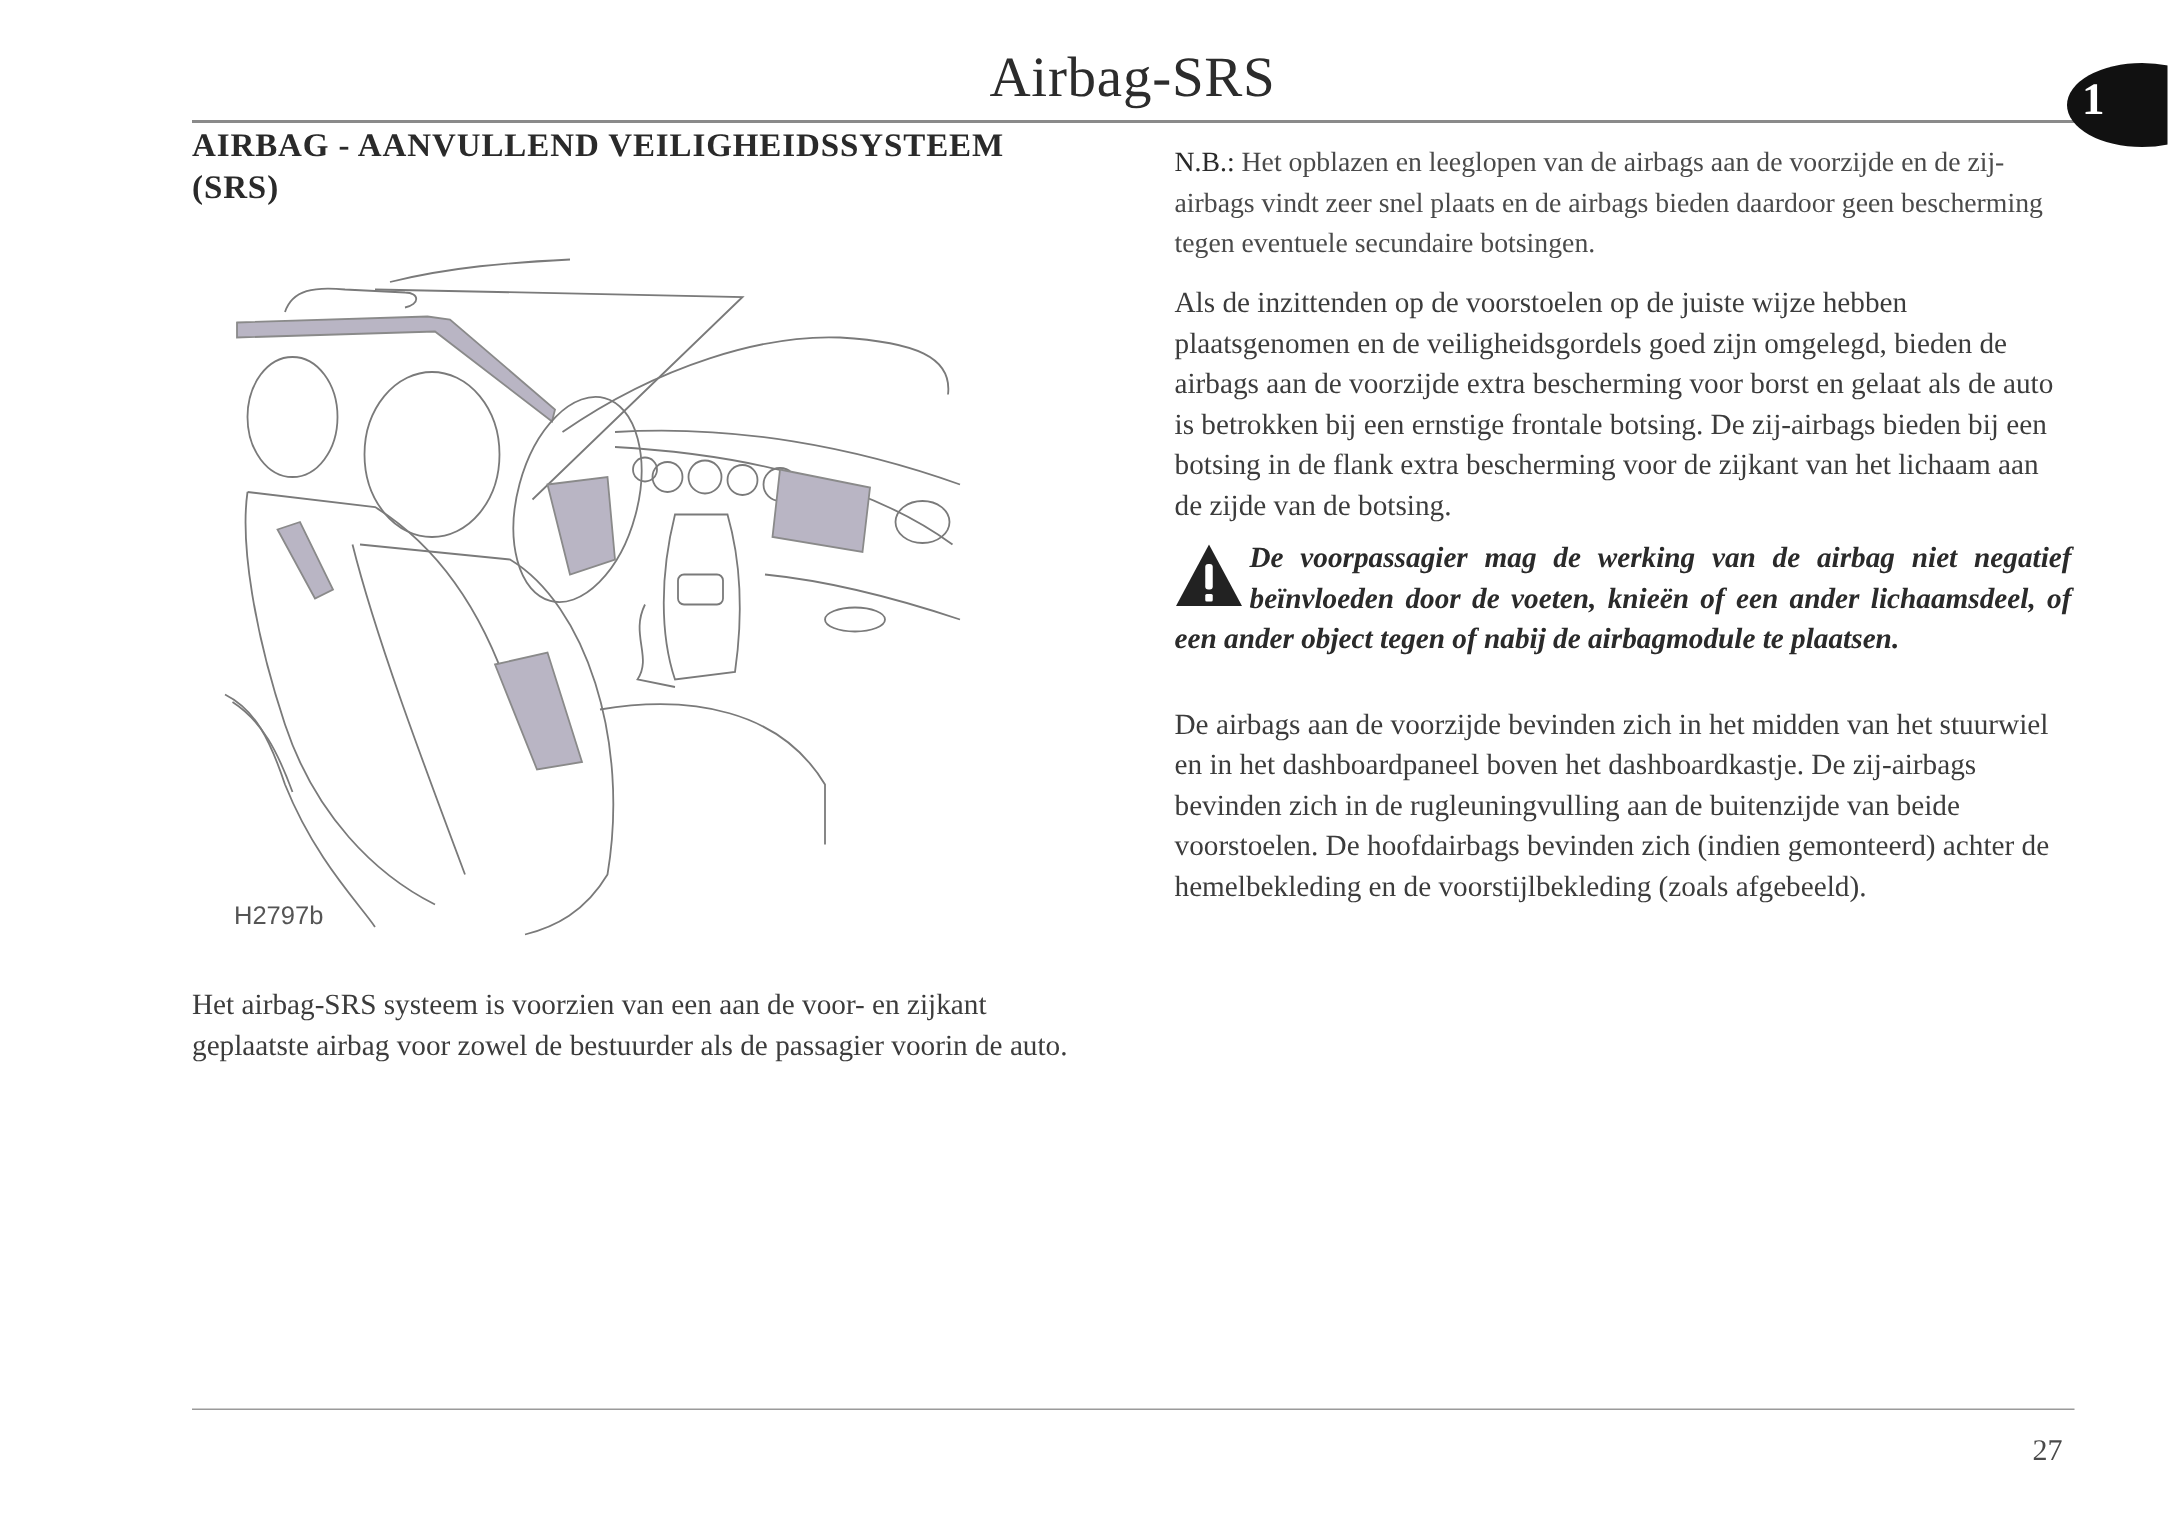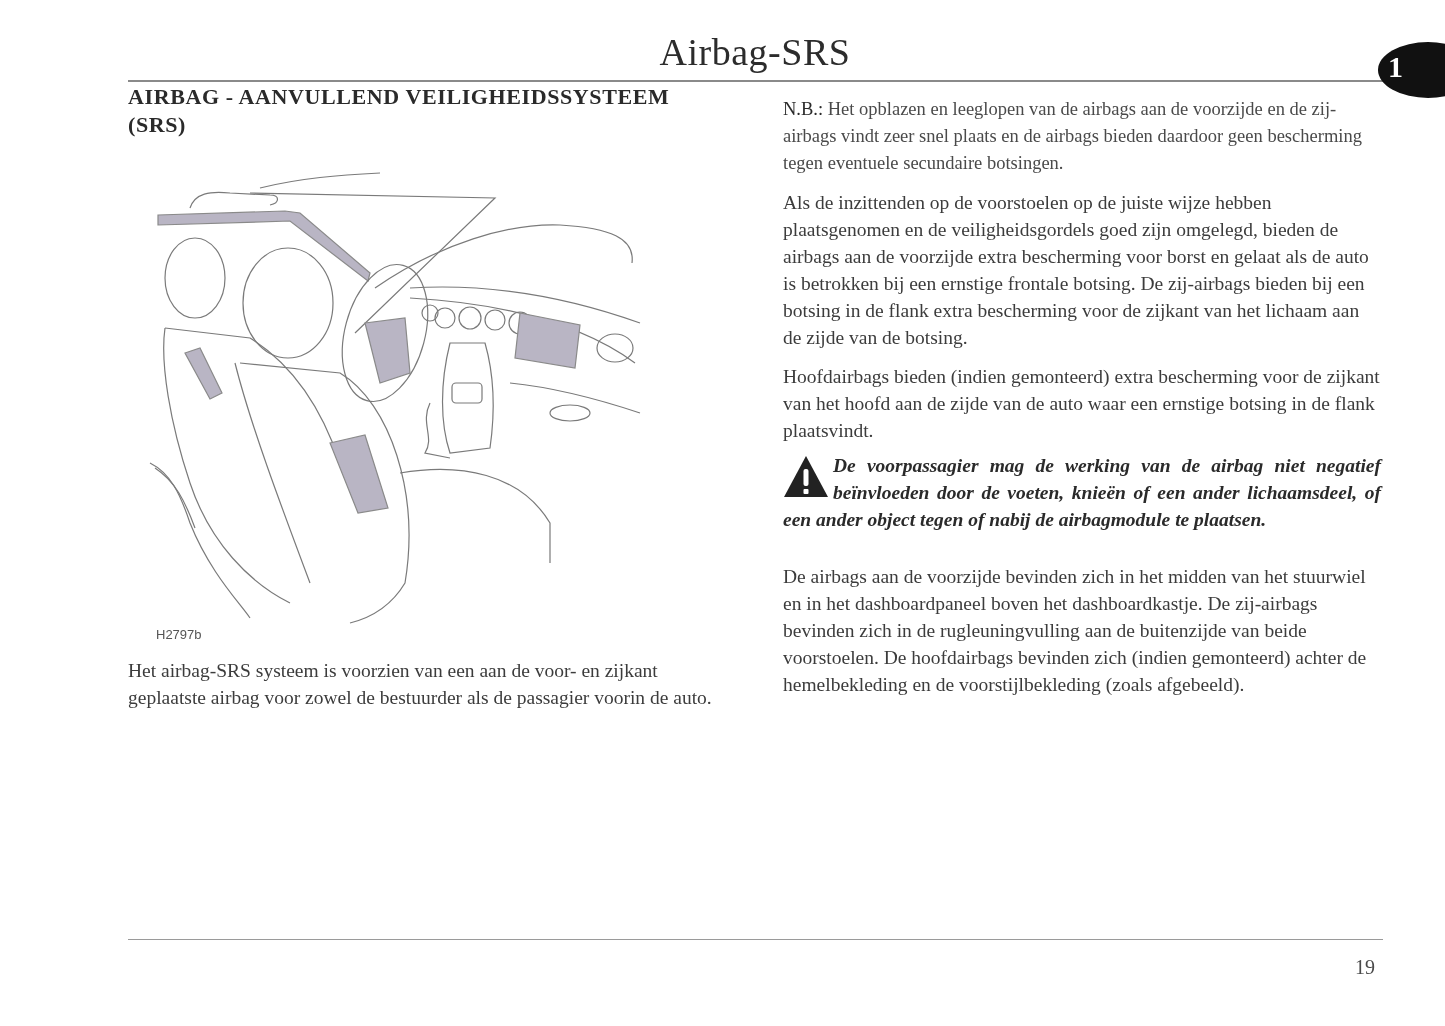--- a/index.html
+++ b/index.html
@@ -13,21 +13,21 @@
   .col-left { position: absolute; left: 128px; top: 83px; width: 592px; }
   .col-right { position: absolute; left: 783px; top: 96px; width: 598px; }
 
   .section-heading { font-size: 22px; letter-spacing: 0.6px; line-height: 28px; color: #2a2a2a; margin: 0 0 16px 0; text-transform: none; }
 
   .warning { position: relative; font-style: italic; font-weight: bold; font-size: 19.5px; line-height: 27px; color: #2a2a2a; text-align: justify; margin: 0; }
   .warning .warn-icon { float: left; width: 46px; height: 44px; margin: 2px 4px 0 0; }
 
   .illustration { position: relative; width: 580px; height: 480px; margin: 24px 0 0 12px; }
   .illustration svg { position: absolute; left: 0; top: 0; }
-  .fig-label { position: absolute; left: 16px; top: 438px; font-family: "Liberation Sans", "DejaVu Sans", sans-serif; font-size: 13px; color: #555; margin-top: 26px; }
+  .fig-label { position: absolute; left: 16px; top: 438px; font-family: "Liberation Sans", "DejaVu Sans", sans-serif; font-size: 17px; color: #555; }
 
   .body-text { font-size: 19.5px; line-height: 27px; color: #3c3c3c; margin: 0; }
   .left-body { margin-top: 14px; }
 
   .nb { font-size: 18.5px; line-height: 27px; color: #4a4a4a; margin: 0 0 8px 0; }
   .nb .nb-label { font-weight: normal; color: #2a2a2a; }
   .para { margin-bottom: 8px; margin-top: 12px; }
   .warn2 { margin-top: 6px; margin-bottom: 30px; }
 
   .bottom-rule { position: absolute; left: 128px; top: 939px; width: 1255px; height: 1px; background: #9a9a9a; }
@@ -99,28 +99,27 @@
   <p class="body-text left-body">Het airbag-SRS systeem is voorzien van een aan de voor- en zijkant geplaatste airbag voor zowel de bestuurder als de passagier voorin de auto.</p>
 </div>
 
 <div class="col-right">
   <p class="nb">
     <span class="nb-label">N.B.:</span>
     <span>Het opblazen en leeglopen van de airbags aan de voorzijde en de zij-airbags vindt zeer snel plaats en de airbags bieden daardoor geen bescherming tegen eventuele secundaire botsingen.</span>
   </p>
 
   <p class="body-text para">Als de inzittenden op de voorstoelen op de juiste wijze hebben plaatsgenomen en de veiligheidsgordels goed zijn omgelegd, bieden de airbags aan de voorzijde extra bescherming voor borst en gelaat als de auto is betrokken bij een ernstige frontale botsing. De zij-airbags bieden bij een botsing in de flank extra bescherming voor de zijkant van het lichaam aan de zijde van de botsing.</p>
-  <p class="body-text para">Hoofdairbags bieden (indien gemonteerd) extra bescherming voor de zijkant van het hoofd aan de zijde van de auto waar een ernstige botsing in de flank plaatsvindt.</p>
 
   <div class="warning warn2">
     <svg class="warn-icon" viewBox="0 0 46 44">
       <polygon points="23,2 45,43 1,43" fill="#222"></polygon>
       <rect x="20.5" y="15" width="5" height="17" rx="2" fill="#fff"></rect>
       <rect x="20.5" y="35" width="5" height="5" rx="1" fill="#fff"></rect>
     </svg>
     <span>De voorpassagier mag de werking van de airbag niet negatief beïnvloeden door de voeten, knieën of een ander lichaamsdeel, of een ander object tegen of nabij de airbagmodule te plaatsen.</span>
   </div>
 
   <p class="body-text">De airbags aan de voorzijde bevinden zich in het midden van het stuurwiel en in het dashboardpaneel boven het dashboardkastje. De zij-airbags bevinden zich in de rugleuningvulling aan de buitenzijde van beide voorstoelen. De hoofdairbags bevinden zich (indien gemonteerd) achter de hemelbekleding en de voorstijlbekleding (zoals afgebeeld).</p>
 </div>
 
 <div class="bottom-rule"></div>
-<div class="page-number">19</div>
+<div class="page-number">27</div>
 
 </body></html>

